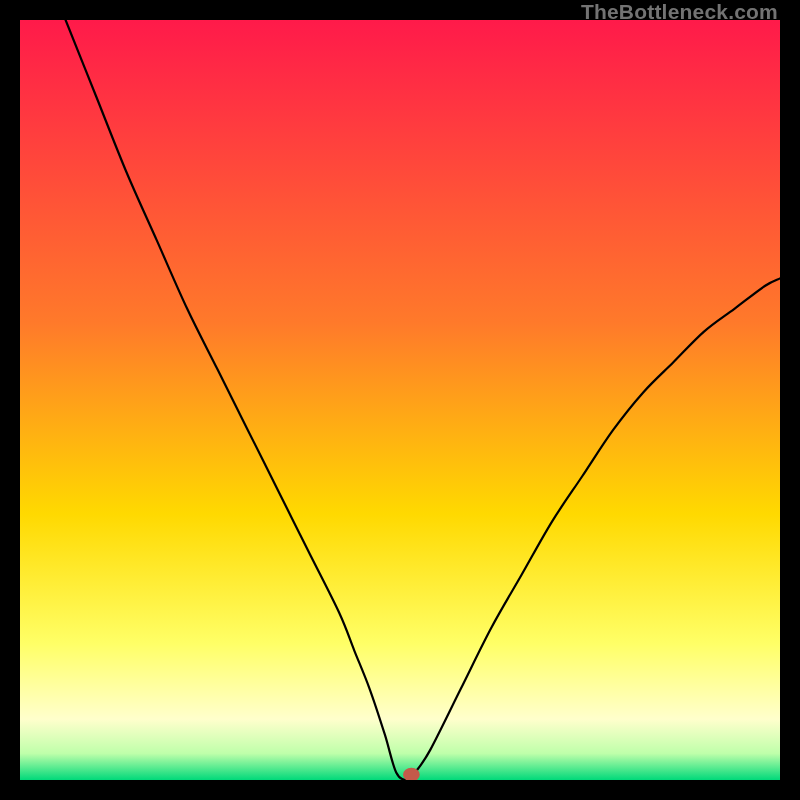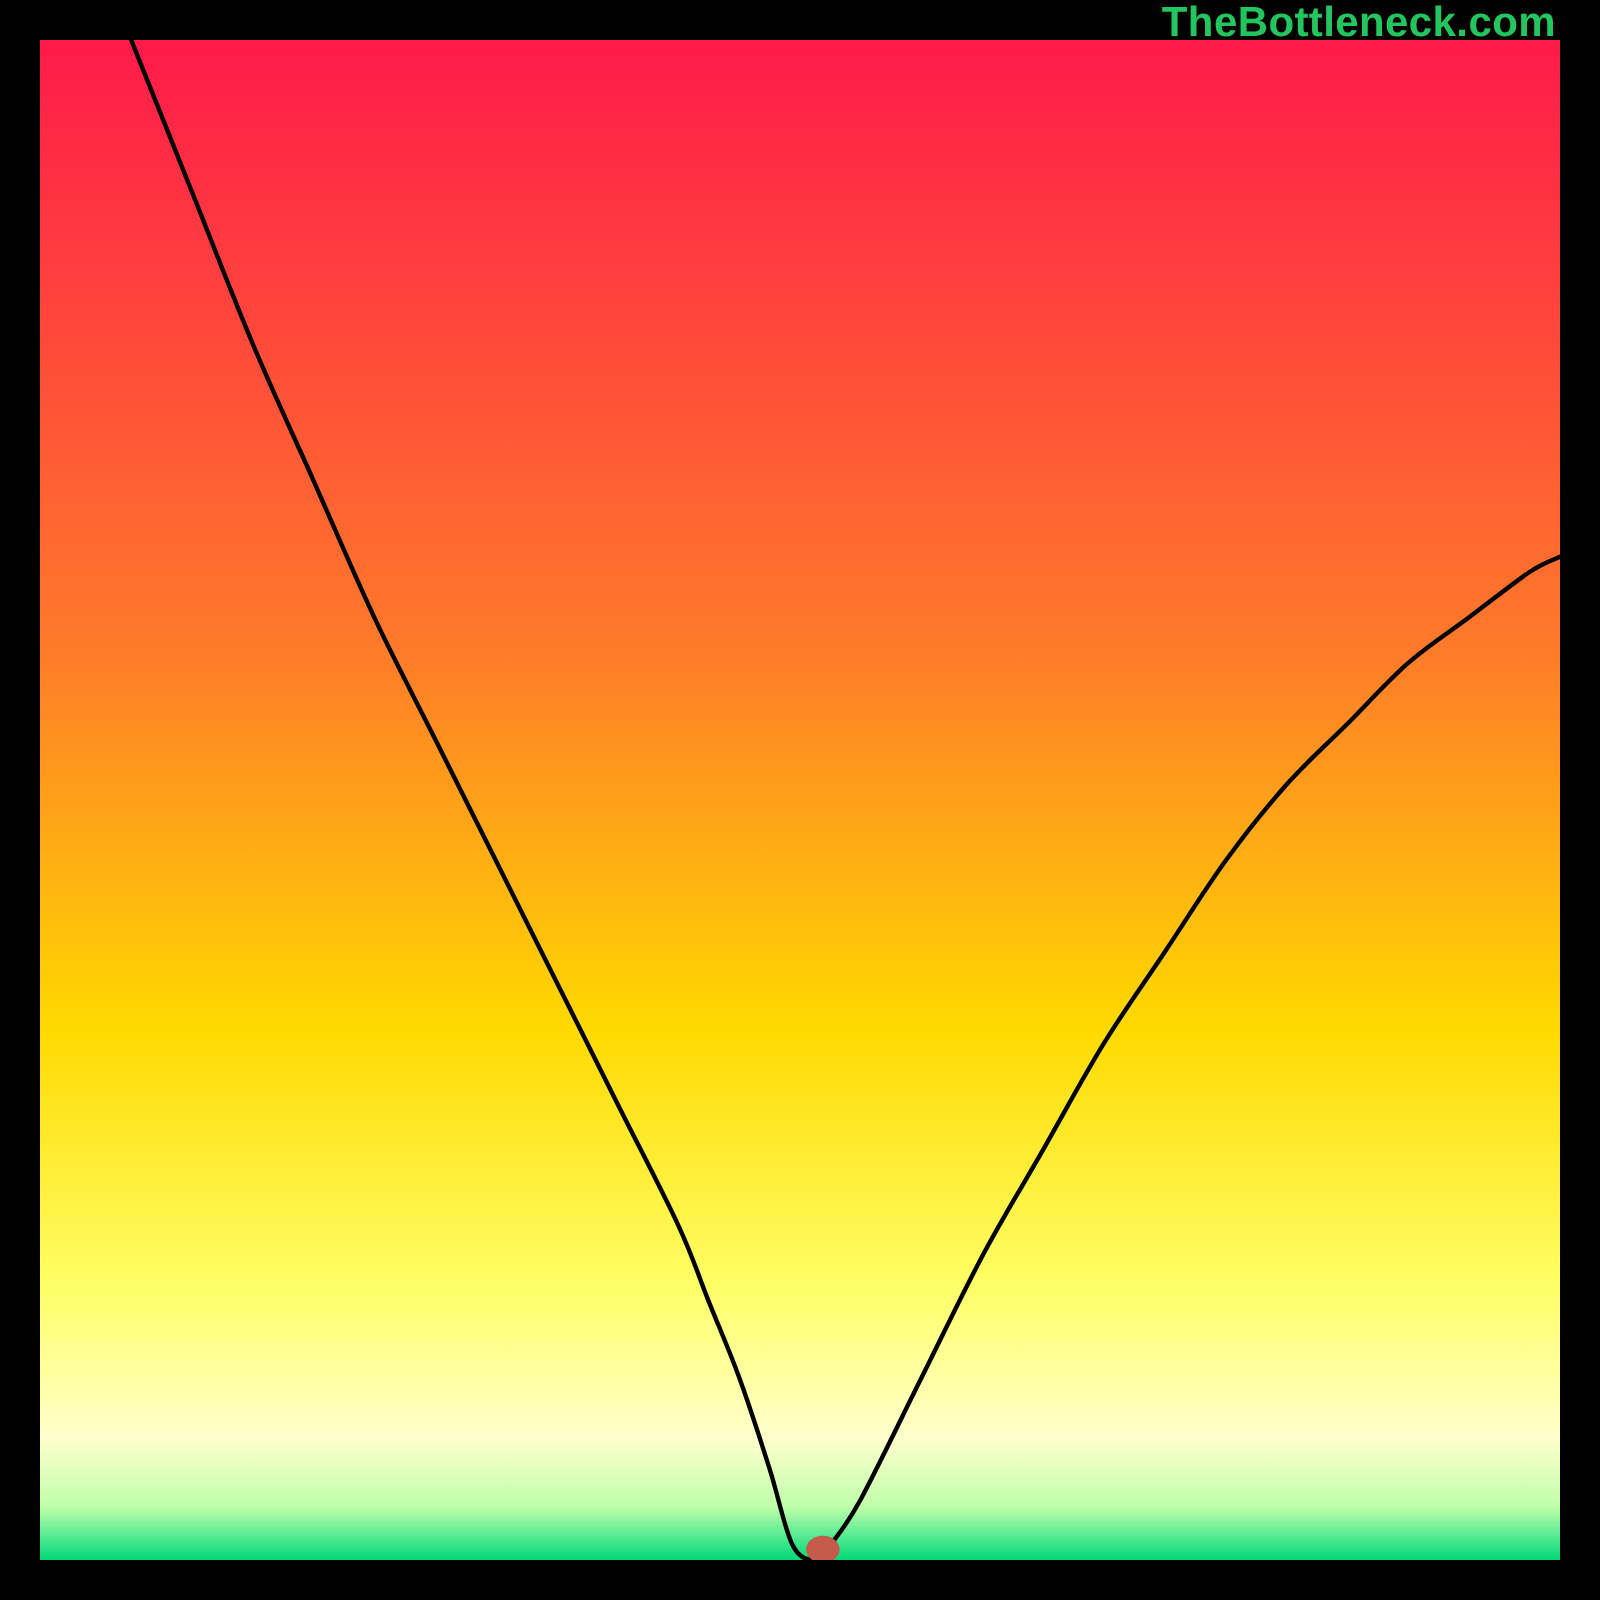--- a/index.html
+++ b/index.html
@@ -25,21 +25,21 @@
     width: 760px;
     height: 760px;
   }
   .watermark {
     position: absolute;
     top: 0px;
     right: 22px;
     font-family: Arial, Helvetica, sans-serif;
     font-size: 21px;
     font-weight: bold;
-    color: #22c55e;
+    color: #737373;
     letter-spacing: 0.2px;
   }
   svg {
     display: block;
   }
 </style>
 </head>
 <body>
 
 <div class="frame">

